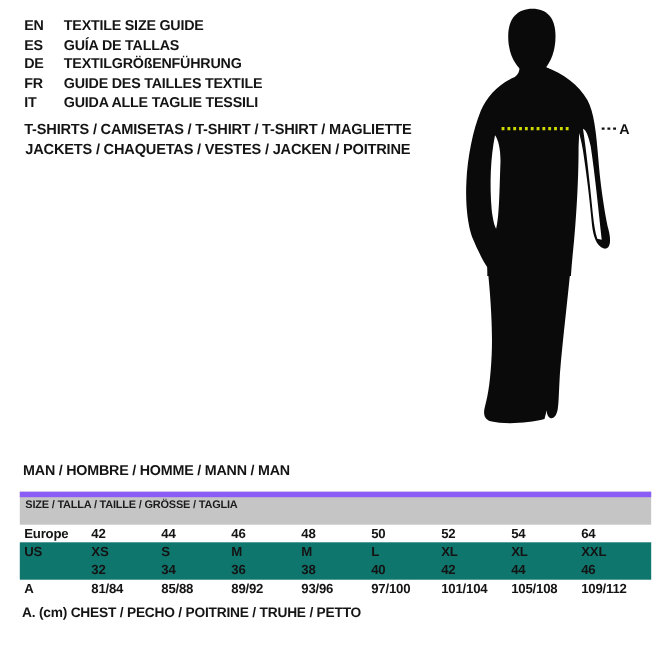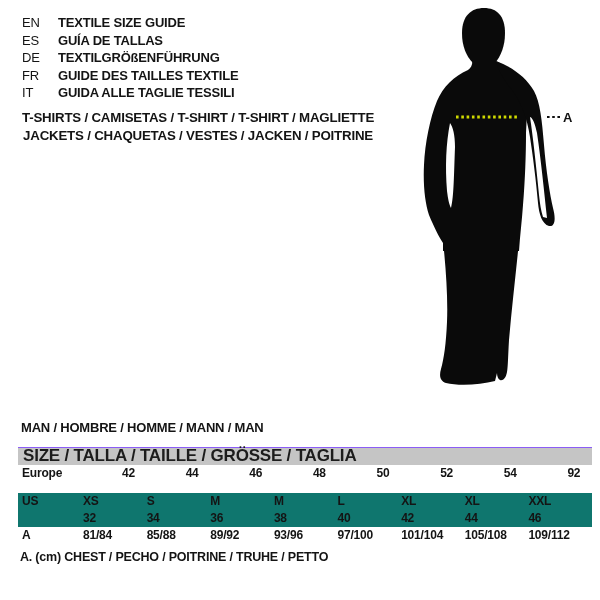--- a/index.html
+++ b/index.html
@@ -6,44 +6,44 @@
   body{
     width:600px;height:600px;position:relative;background:#ffffff;
     font-family:"Liberation Sans",sans-serif;color:#141414;overflow:hidden;
     -webkit-font-smoothing:antialiased;
   }
   .abs{position:absolute;}
 
   
   .langs{left:22px;top:14px;}
   .lang-row{display:flex;height:17.5px;align-items:center;}
-  .lang-code{width:36px;font-size:13px;font-weight:400;letter-spacing:-0.2px;}
+  .lang-code{width:36px;font-size:13px;font-weight:700;letter-spacing:-0.2px;}
   .lang-label{font-size:13px;font-weight:700;letter-spacing:-0.2px;white-space:nowrap;}
 
   
   .cats{left:22px;top:109px;}
   .cat-line{font-size:13.3px;font-weight:700;letter-spacing:-0.2px;line-height:17.5px;white-space:nowrap;text-align:center;}
 
   
   .figure{left:410px;top:5px;width:166px;height:385px;}
 
   
   .section-title{left:21px;top:420px;font-size:13px;font-weight:700;letter-spacing:-0.2px;}
 
   
   .size-table{left:18px;top:447px;width:574px;}
   .thead{
-    height:18px;line-height:15px;background:#c5c5c5;border-top:1px solid #8b5cf6;
-    font-size:17px;font-weight:700;letter-spacing:-0.2px;color:#1c1c1c;padding-left:5px;
+    height:30px;line-height:15px;background:#c5c5c5;border-top:5px solid #8b5cf6;
+    font-size:10px;font-weight:700;letter-spacing:-0.2px;color:#1c1c1c;padding-left:5px;
     box-sizing:border-box;
   }
   .trow{display:grid;grid-template-columns:65px repeat(8,1fr);font-size:12px;font-weight:700;letter-spacing:-0.2px;}
   .trow .tlabel{text-align:left;padding-left:4px;}
   .trow .tcell{text-align:left;}
-  .r16{height:28px;line-height:16px;gap:39px;}
+  .r16{height:16px;line-height:16px;}
   .r17{height:17px;line-height:17px;}
   .shaded{background:#0f766e;}
 
   
   .footnote{left:20px;top:550px;font-size:12.5px;font-weight:700;letter-spacing:-0.2px;}
 </style>
 </head>
 <body>
 
 <div class="abs langs">
@@ -151,21 +151,21 @@
 
   <div class="trow r16">
     <span class="tlabel">Europe</span>
     <span class="tcell">42</span>
     <span class="tcell">44</span>
     <span class="tcell">46</span>
     <span class="tcell">48</span>
     <span class="tcell">50</span>
     <span class="tcell">52</span>
     <span class="tcell">54</span>
-    <span class="tcell">92</span>
+    <span class="tcell">64</span>
   </div>
 
   <div class="trow r17 shaded">
     <span class="tlabel">US</span>
     <span class="tcell">XS</span>
     <span class="tcell">S</span>
     <span class="tcell">M</span>
     <span class="tcell">M</span>
     <span class="tcell">L</span>
     <span class="tcell">XL</span>

